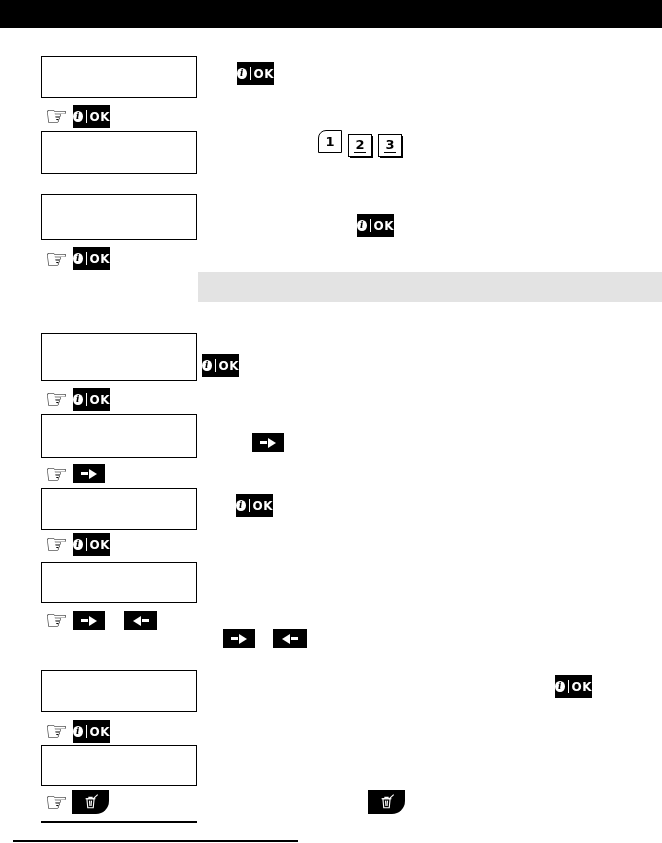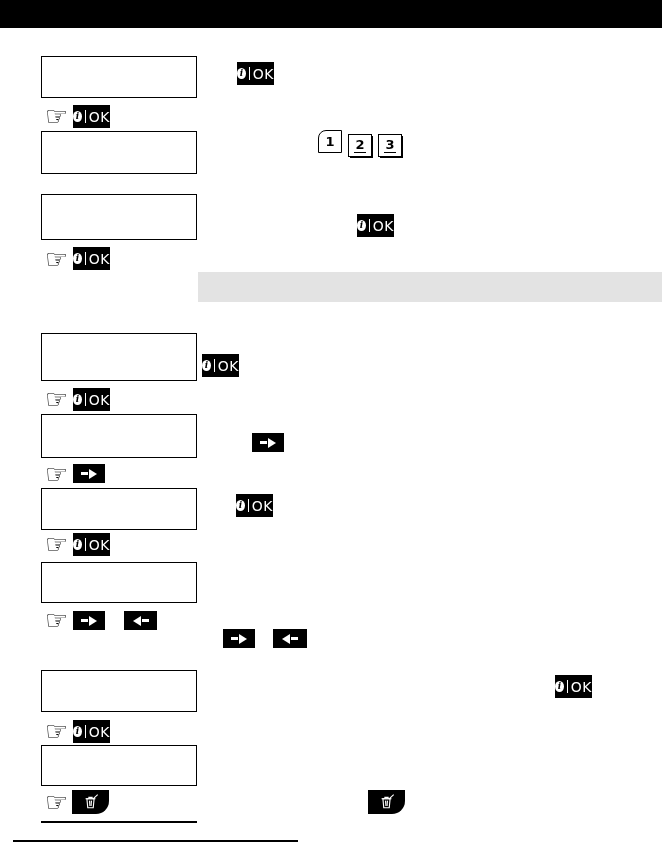--- a/index.html
+++ b/index.html
@@ -23,21 +23,21 @@
     width:37px; height:23px; background:#000; color:#fff;
     display:flex; align-items:center; justify-content:center; gap:3px;
   }
   .info-circle {
     width:11px; height:11px; border-radius:50%; background:#fff; color:#000;
     display:flex; align-items:center; justify-content:center;
     font-family:"DejaVu Serif", serif; font-weight:bold; font-style:italic;
     font-size:9px; line-height:1;
   }
   .ok-sep { width:1px; height:13px; background:#fff; }
-  .ok-label { font-size:14px; font-weight:normal; letter-spacing:.5px; line-height:1; }
+  .ok-label { font-size:12px; font-weight:bold; letter-spacing:.5px; line-height:1; }
 
   .key-arrow {
     width:32px; height:19px; background:#000;
     display:flex; align-items:center; justify-content:center;
   }
   .dash { width:7px; height:2.5px; background:#fff; }
   .tri-r { width:0; height:0; border-top:5.5px solid transparent; border-bottom:5.5px solid transparent; border-left:8px solid #fff; margin-left:1px; }
   .tri-l { width:0; height:0; border-top:5.5px solid transparent; border-bottom:5.5px solid transparent; border-right:8px solid #fff; margin-right:1px; }
 
   .key-digit {

